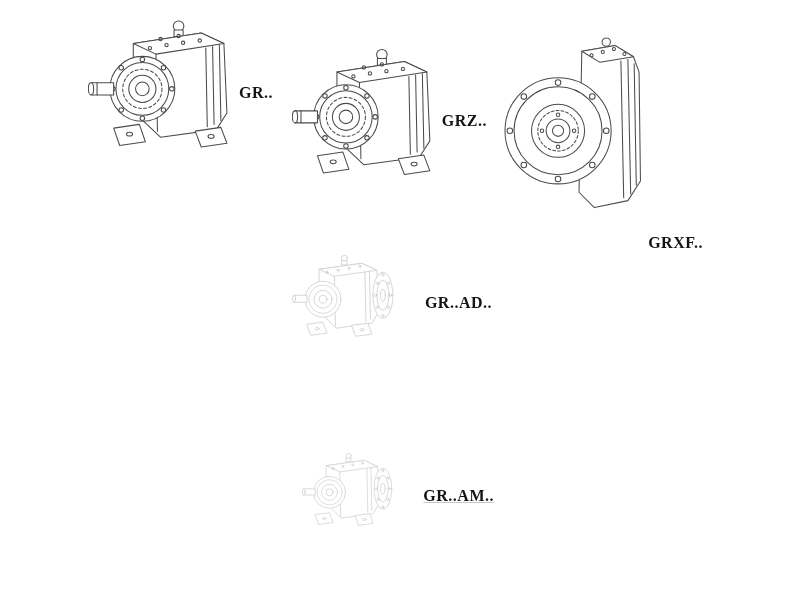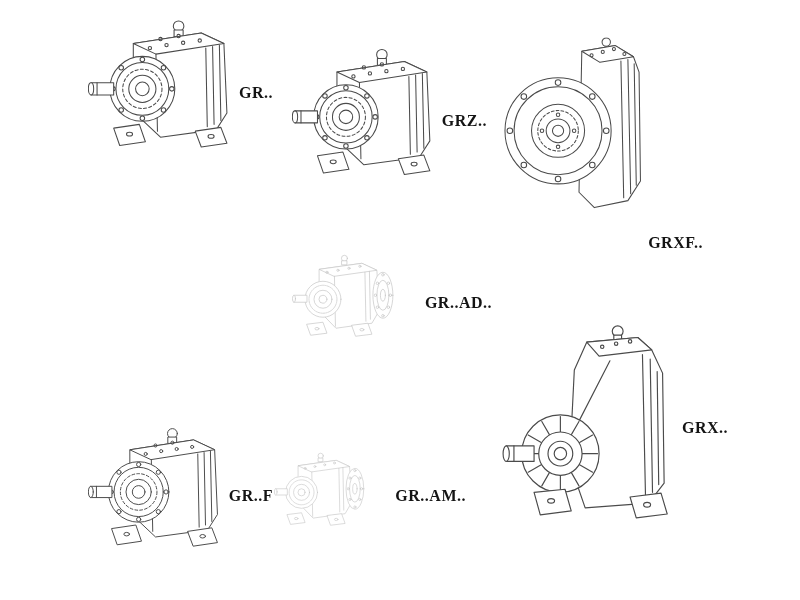--- a/index.html
+++ b/index.html
@@ -231,34 +231,22 @@
   </div>
 
 
   <div class="fig ghost" style="left:292px; top:212px; width:200px;">
     <svg width="200" height="176" viewBox="0 0 210 195">
         <use href="#sym-adapter"></use>
       </svg>
     <div class="cap" style="color:#141414">GR..AD..</div>
   </div>
 
-  <div class="fig" style="left:88px; top:410px; width:185px;">
-    <svg width="185" height="166" viewBox="0 0 200 195">
-        <use href="#sym-foot"></use>
-      </svg>
-    <div class="cap">GR..F</div>
-  </div>
-
-  <div class="fig ghost" style="left:274px; top:408px; width:192px;">
+
+  <div class="fig ghost" style="left:302px; top:408px; width:192px;text-decoration:underline;">
     <svg width="192" height="170" viewBox="0 0 210 195">
         <use href="#sym-adapter"></use>
       </svg>
     <div class="cap" style="color:#141414">GR..AM..</div>
   </div>
 
-  <div class="fig" style="left:500px; top:298px; width:228px;">
-    <svg width="228" height="254" viewBox="0 0 235 262">
-        <use href="#sym-bigfoot"></use>
-      </svg>
-    <div class="cap">GRX..</div>
-  </div>
 
 </div>
 
 </body></html>

